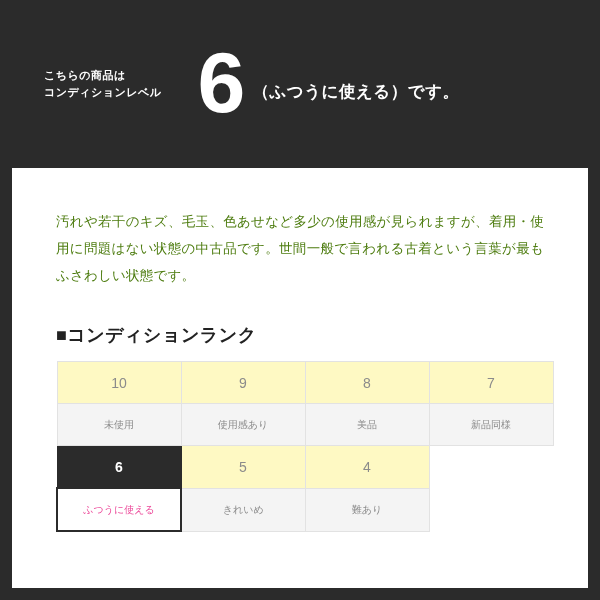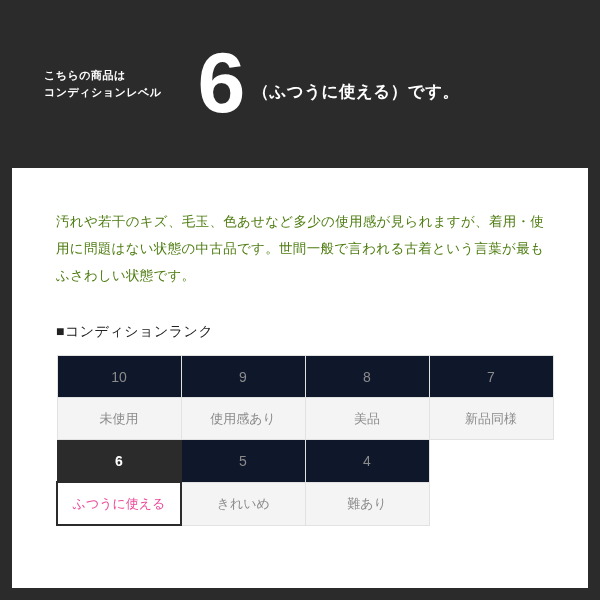--- a/index.html
+++ b/index.html
@@ -73,45 +73,45 @@
   }
   .desc {
     font-size: 13.5px;
     line-height: 2.0;
     color: #4d7c0f;
     letter-spacing: 0.2px;
     text-align: justify;
     margin: 0 0 34px 0;
   }
   .section-title {
-    font-size: 14px;
-    font-weight: normal;
+    font-size: 18px;
+    font-weight: bold;
     color: #222222;
     letter-spacing: 0.5px;
     margin: 0 0 14px 0;
   }
   
   .rank-table {
     border-collapse: collapse;
     table-layout: fixed;
     width: 494px;
   }
   .rank-table td {
     width: 123px;
     height: 41px;
     text-align: center;
     vertical-align: middle;
     border: 1px solid #e2e2e2;
     font-size: 14px;
     color: #8b8b8b;
-    background: #0f172a;
+    background: #fef9c3;
     padding: 0;
   }
   .rank-table td.label {
-    font-size: 13px;
+    font-size: 10px;
     background: #f4f4f4;
   }
   .rank-table td.empty {
     background: #ffffff;
     border: 1px solid #ffffff;
   }
   .rank-table td.num.active {
     background: #2b2b2b;
     color: #ffffff;
     font-weight: bold;

